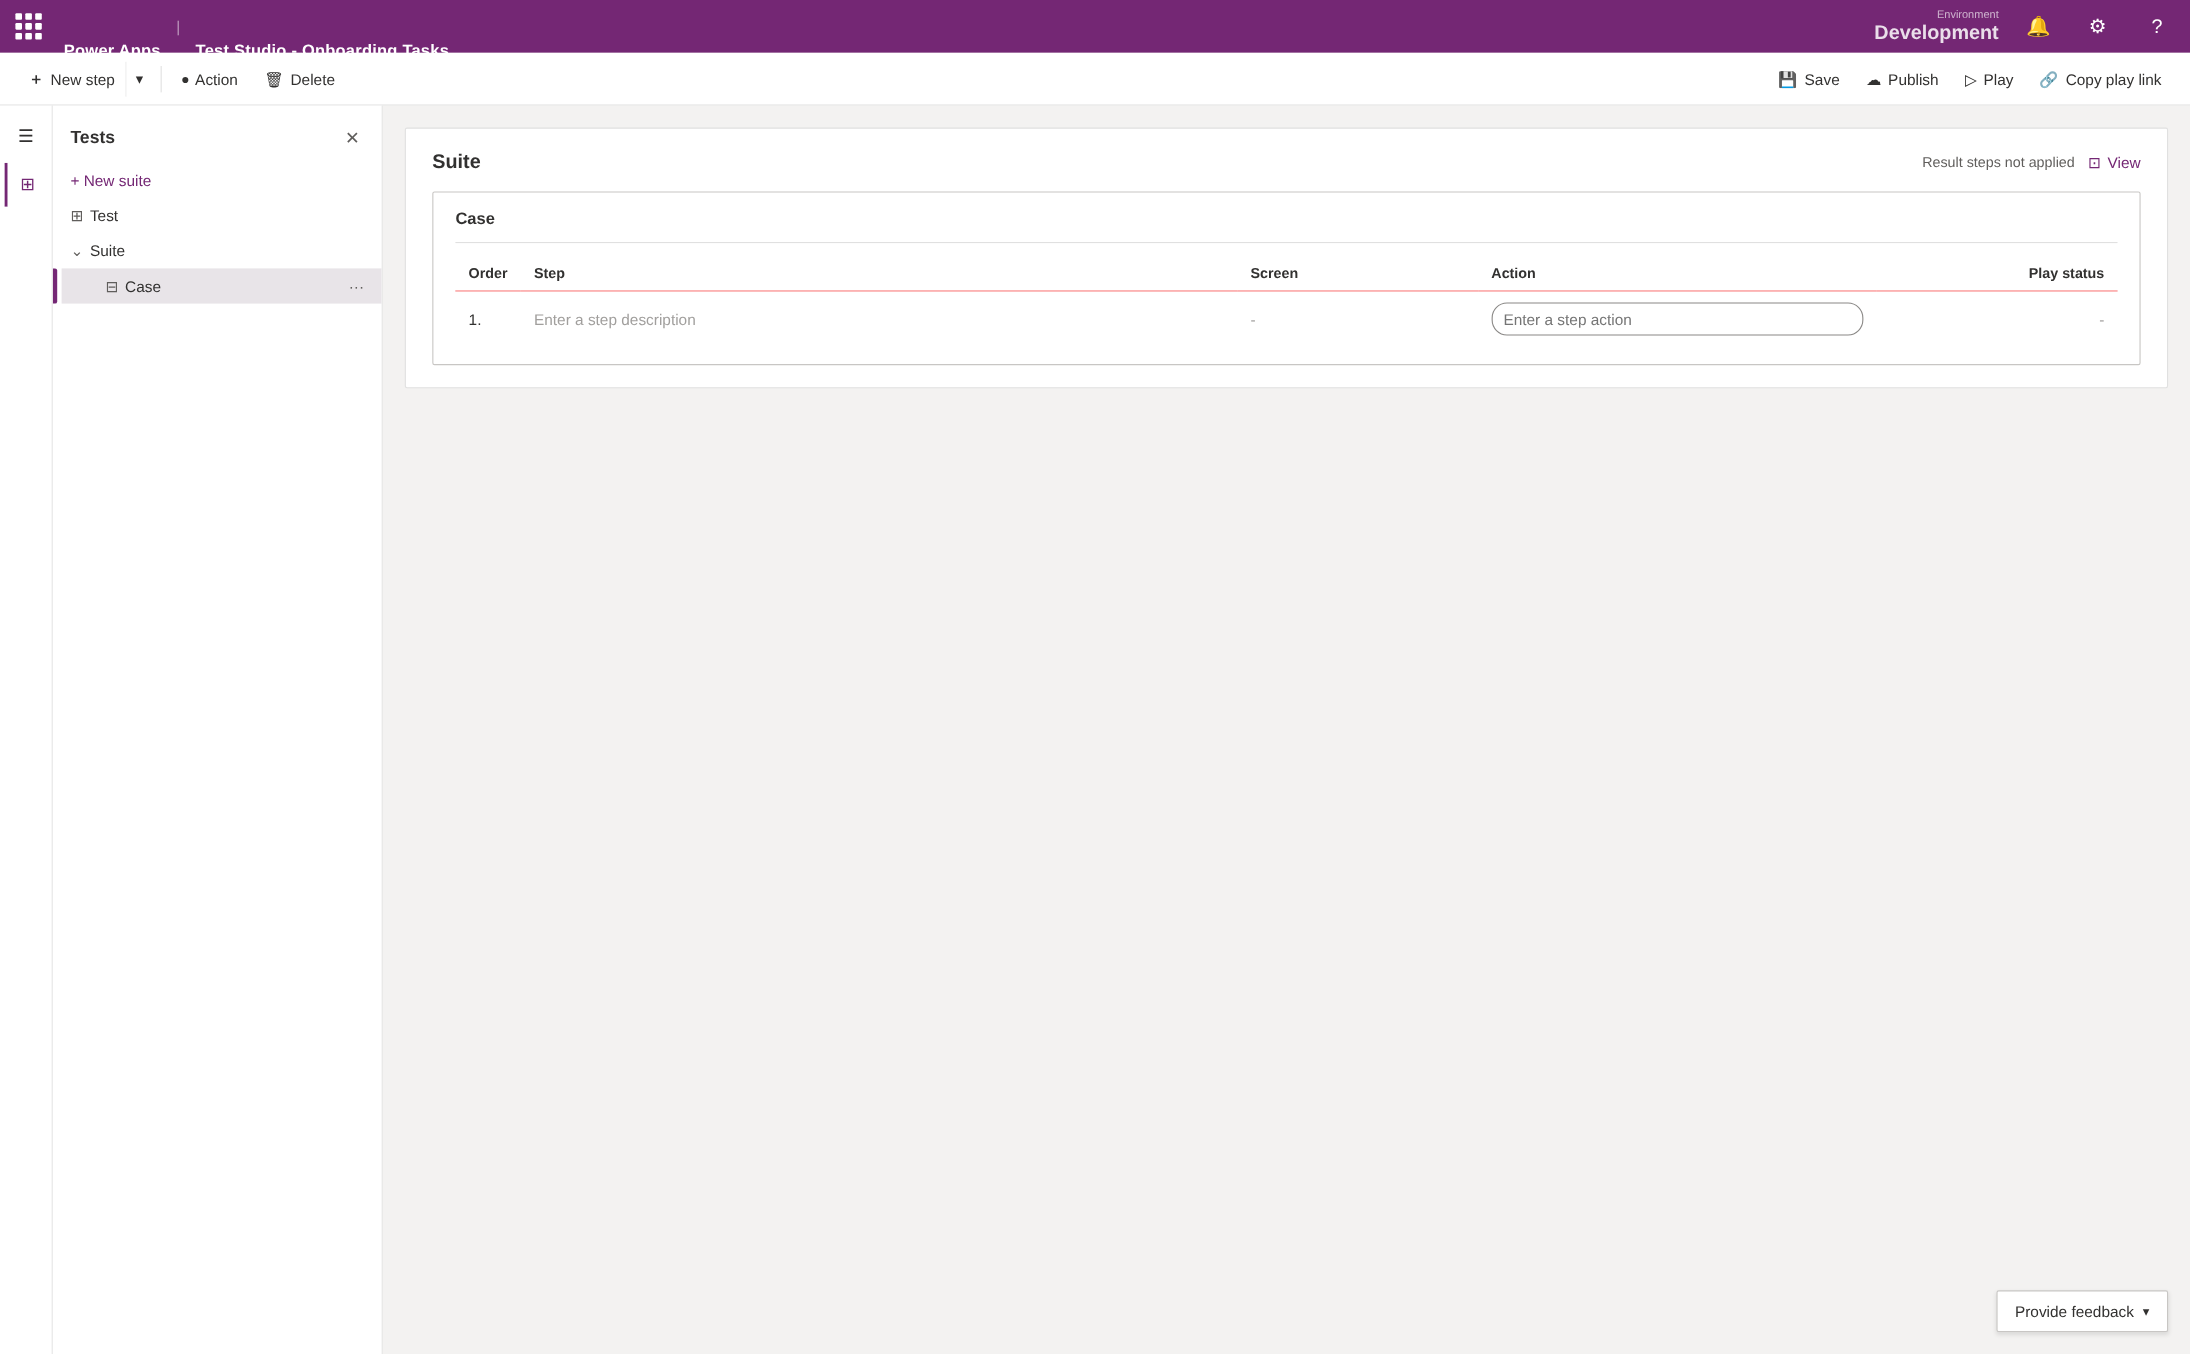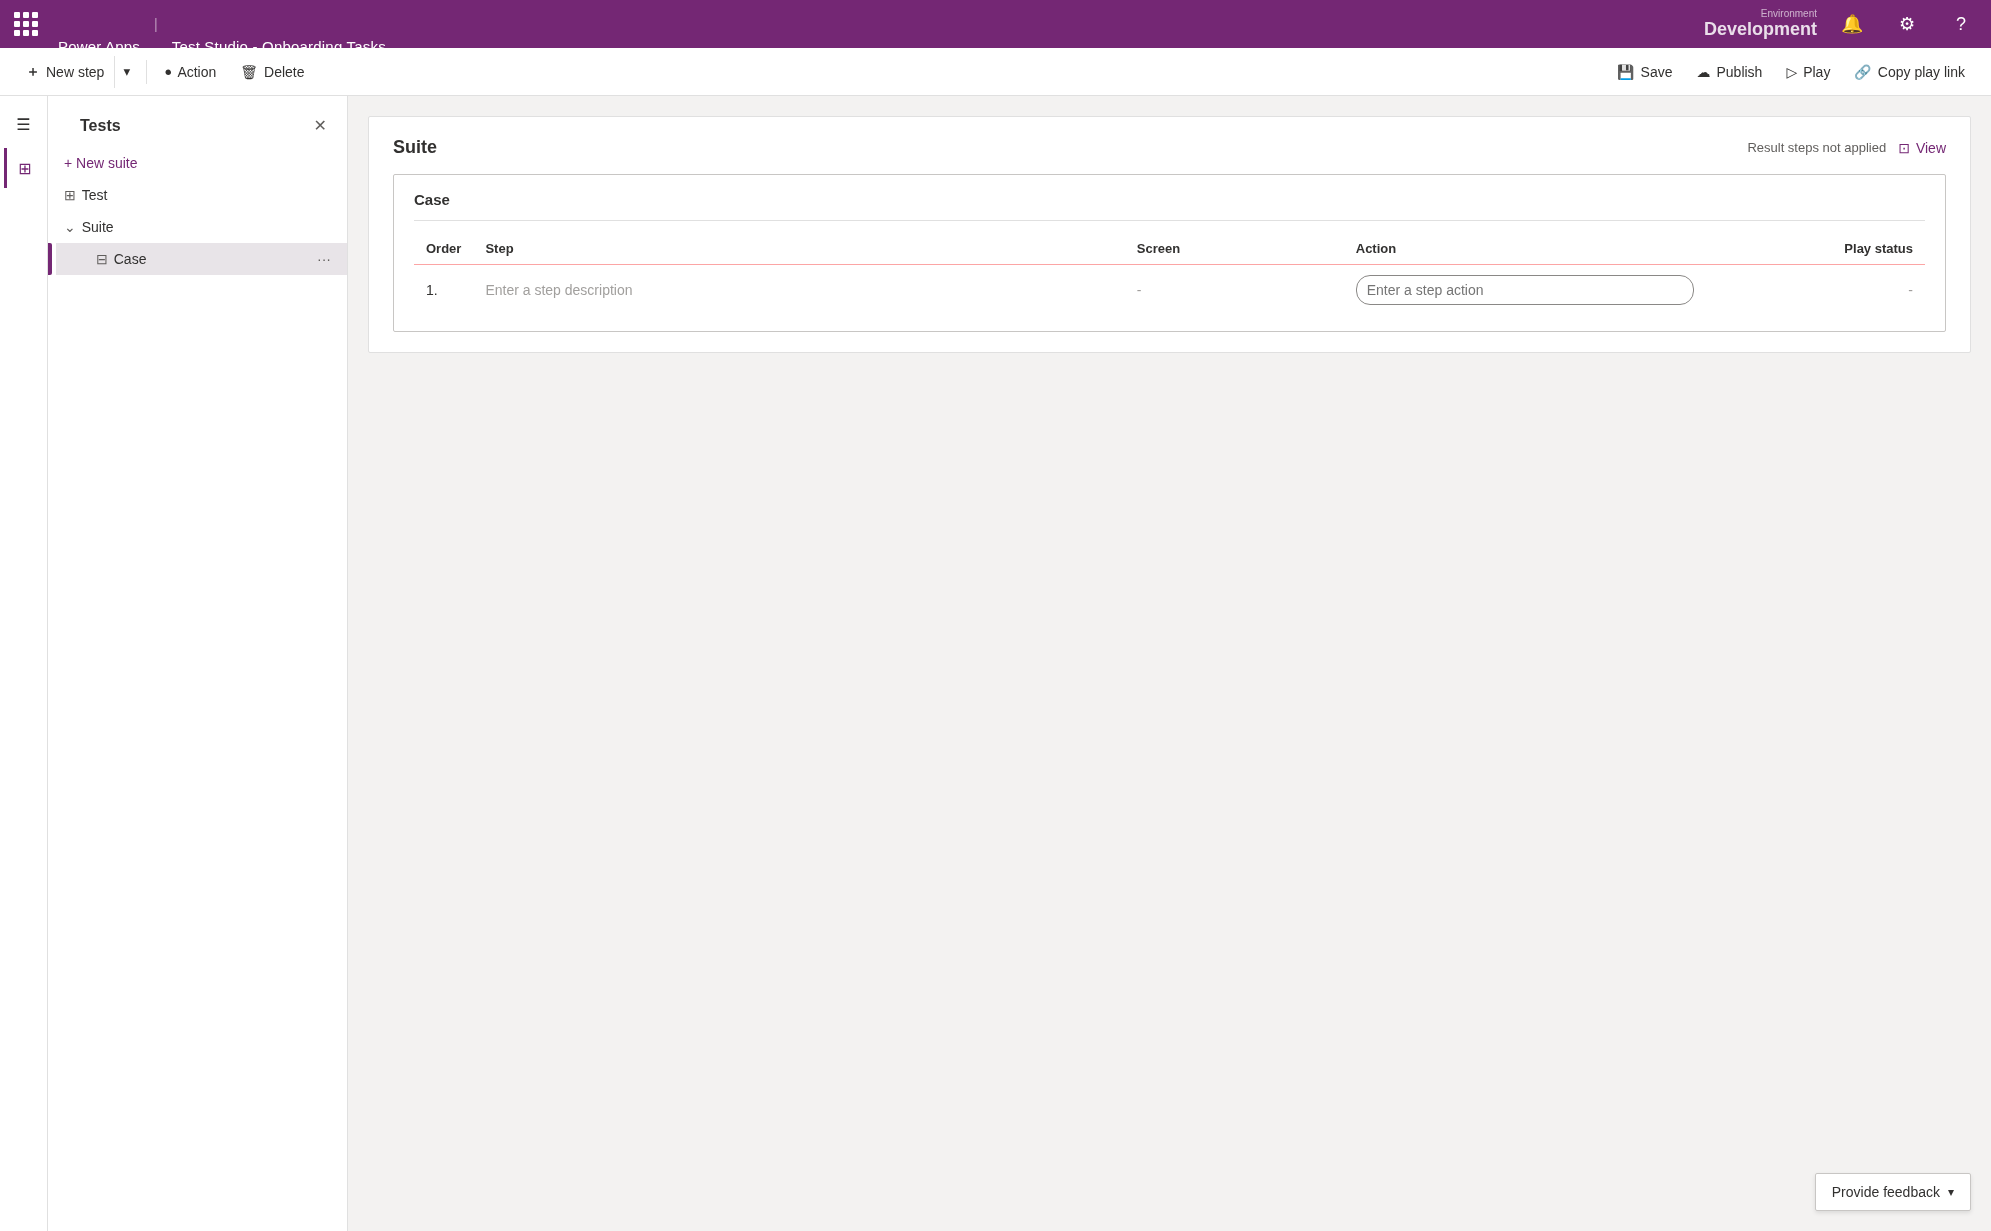--- a/index.html
+++ b/index.html
@@ -25,21 +25,21 @@
     }
     .topbar-waffle span {
       background: white;
       border-radius: 1px;
       display: block;
       width: 6px;
       height: 6px;
     }
     .topbar-title {
       font-size: 15px;
-      font-weight: 400;
+      font-weight: 700;
       letter-spacing: 0.2px;
       margin-top: 44px;
     }
     .topbar-separator {
       color: rgba(255,255,255,0.5);
       margin: 0 4px;
     }
     .topbar-right {
       margin-left: auto;
       display: flex;
@@ -112,21 +112,20 @@
     .sidebar-header {
       display: flex;
       align-items: center;
       justify-content: space-between;
       padding: 16px 16px 8px;
     }
     .sidebar-header-left {
       display: flex;
       align-items: flex-end;
       gap: 8px;
-      margin-left: 16px;
     }
     .sidebar-title {
       font-size: 16px;
       font-weight: 600;
       color: #323130;
     }
     .sidebar-close-btn {
       background: none;
       border: none;
       cursor: pointer;

